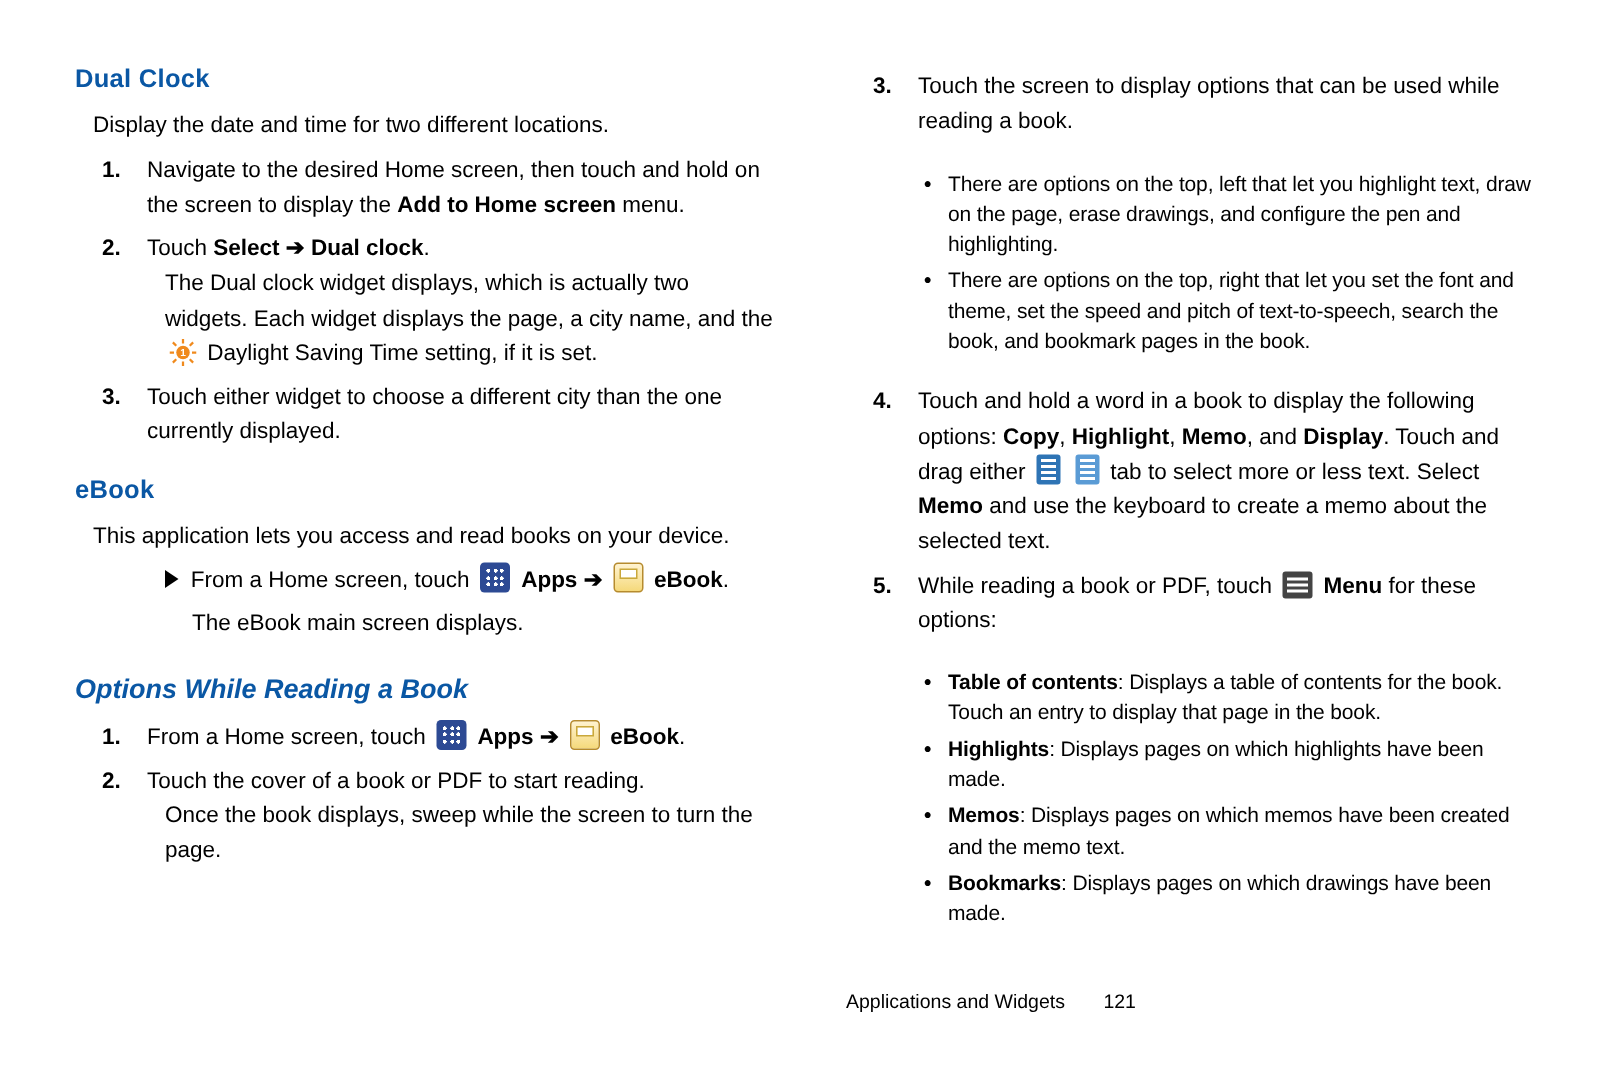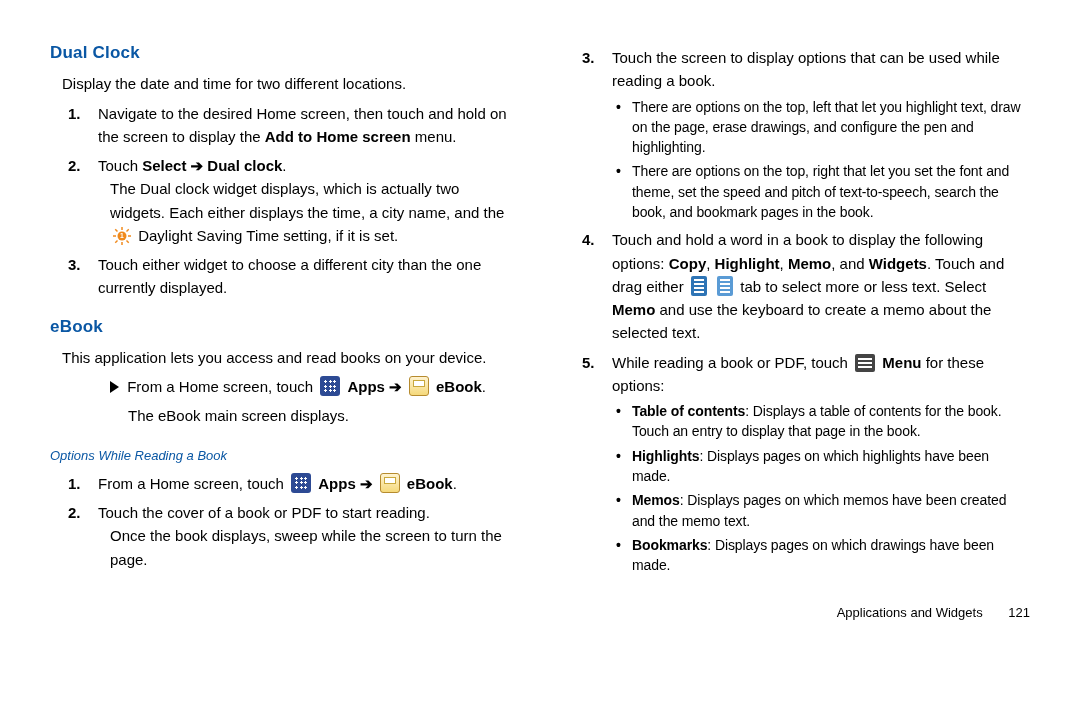--- a/index.html
+++ b/index.html
@@ -25,22 +25,22 @@
     font-family: Arial, Helvetica, sans-serif;
     color: #0a57a4;
     font-weight: bold;
     font-size: 17px;
     margin: 0 0 6px 0;
     letter-spacing: 0.2px;
   }
   h3 {
     color: #0a57a4;
     font-style: italic;
-    font-weight: normal;
-    font-size: 13px;
+    font-weight: bold;
+    font-size: 18px;
     margin: 18px 0 6px 0;
   }
   p { margin: 0 0 6px 12px; }
   ol {
     list-style: none;
     padding: 0;
     margin: 0;
   }
   ol > li {
     position: relative;
@@ -49,21 +49,21 @@
   }
   ol > li > .num {
     position: absolute;
     left: 18px;
     top: 0;
     font-weight: bold;
   }
   ul.bullets {
     list-style: none;
     padding: 0;
-    margin: 4px 0;
+    margin: 19px 0;
   }
   ul.bullets > li {
     position: relative;
     padding-left: 20px;
     margin: 4px 0;
     font-size: 14px;
     line-height: 1.45;
   }
   ul.bullets > li::before {
     content: "•";
@@ -133,23 +133,22 @@
   }
   .icon-menu {
     width: 20px; height: 18px; position: relative;
     background:#444; border-radius:2px;
   }
   .icon-menu::after{
     content:""; position:absolute; left:3px; right:3px; top:4px; height:2px;
     background:#fff; box-shadow: 0 4px 0 #fff, 0 8px 0 #fff;
   }
   .footer {
-    text-align: right;
     font-size: 13px;
-    margin-top: 28px;
+    margin-top: 40px;
   }
   .footer .pn { margin-left: 22px; }
 </style>
 </head>
 <body>
 
 <div class="page">
 
   <div class="col">
     <h2>Dual Clock</h2>
@@ -161,21 +160,21 @@
         <span>
           <span>Navigate to the desired Home screen, then touch and hold on the screen to display the </span><b>Add to Home screen</b><span> menu.</span>
         </span>
       </li>
       <li>
         <span class="num">2.</span>
         <span>
           <span>Touch </span><b>Select </b><b class="arrow">➔</b><b> Dual clock</b><span>.</span>
         </span>
         <p>
-          <span>The Dual clock widget displays, which is actually two widgets. Each either displays the time, a city name, and the </span>
+          <span>The Dual clock widget displays, which is actually two widgets. Each widget displays the page, a city name, and the </span>
           <span class="icon icon-sun">
             <svg viewBox="0 0 24 24">
                 <g fill="#f08a1d">
                   <circle cx="12" cy="12" r="6"></circle>
                   <g stroke="#f08a1d" stroke-width="2">
                     <line x1="12" y1="0" x2="12" y2="4"></line>
                     <line x1="12" y1="20" x2="12" y2="24"></line>
                     <line x1="0" y1="12" x2="4" y2="12"></line>
                     <line x1="20" y1="12" x2="24" y2="12"></line>
                     <line x1="3" y1="3" x2="6" y2="6"></line>
@@ -238,21 +237,21 @@
         <span class="num">3.</span>
         <span>Touch the screen to display options that can be used while reading a book.</span>
         <ul class="bullets condensed">
           <li>There are options on the top, left that let you highlight text, draw on the page, erase drawings, and configure the pen and highlighting.</li>
           <li>There are options on the top, right that let you set the font and theme, set the speed and pitch of text-to-speech, search the book, and bookmark pages in the book.</li>
         </ul>
       </li>
       <li>
         <span class="num">4.</span>
         <span>
-          <span>Touch and hold a word in a book to display the following options: </span><b>Copy</b>, <b>Highlight</b>, <b>Memo</b>, and <b>Widgets</b><span>. Touch and drag either </span>
+          <span>Touch and hold a word in a book to display the following options: </span><b>Copy</b>, <b>Highlight</b>, <b>Memo</b>, and <b>Display</b><span>. Touch and drag either </span>
           <span class="icon icon-tab"></span>
           <span class="icon icon-tab r"></span>
           <span> tab to select more or less text. Select </span><b>Memo</b><span> and use the keyboard to create a memo about the selected text.</span>
         </span>
       </li>
       <li>
         <span class="num">5.</span>
         <span>
           <span>While reading a book or PDF, touch </span>
           <span class="icon icon-menu"></span>

